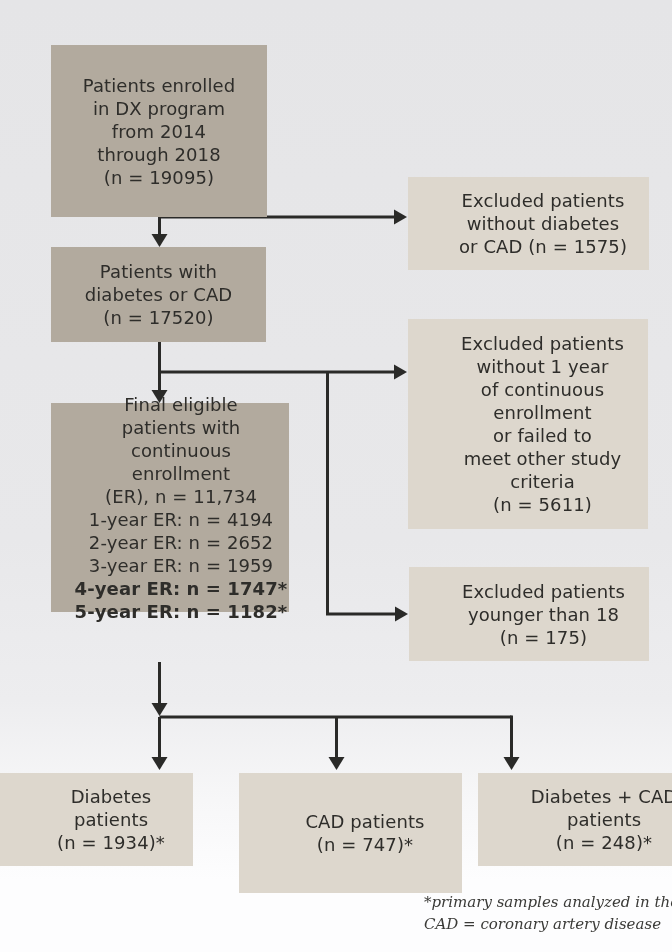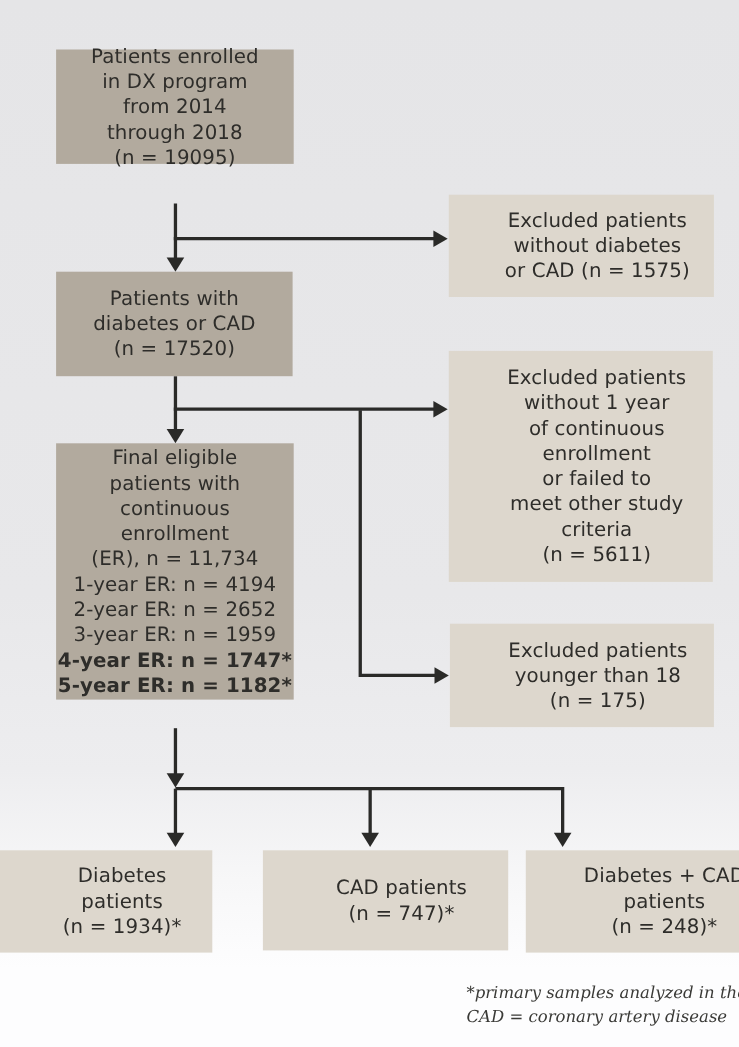--- a/index.html
+++ b/index.html
@@ -82,35 +82,35 @@
       <polyline class="arrow-line" points="159.5,717 511.5,717"></polyline>
       <line class="arrow-line" x1="159.5" y1="717" x2="159.5" y2="758"></line>
       <polygon class="arrow-head" points="151.5,757 167.5,757 159.5,770"></polygon>
       <line class="arrow-line" x1="336.5" y1="717" x2="336.5" y2="758"></line>
       <polygon class="arrow-head" points="328.5,757 344.5,757 336.5,770"></polygon>
       <line class="arrow-line" x1="511.5" y1="715.5" x2="511.5" y2="758"></line>
       <polygon class="arrow-head" points="503.5,757 519.5,757 511.5,770"></polygon>
     </g>
   </svg>
 
-  <div class="box dark" style="left:51px; top:45px; width:216px; height:104px;">
+  <div class="box dark" style="left:51px; top:45px; width:216px; height:172px;">
     <span class="box-text">Patients enrolled
 in DX program
 from 2014
 through 2018
 (n = 19095)</span>
   </div>
 
   <div class="box dark" style="left:51px; top:247px; width:215px; height:95px;">
     <span class="box-text">Patients with
 diabetes or CAD
 (n = 17520)</span>
   </div>
 
-  <div class="box dark" style="left:51px; top:403px; width:216px; height:233px; flex-direction:column;">
+  <div class="box dark" style="left:51px; top:403px; width:216px; height:209px; flex-direction:column;padding-left:22px;">
     <span class="box-text">Final eligible
 patients with
 continuous
 enrollment
 (ER), n = 11,734
 1-year ER: n = 4194
 2-year ER: n = 2652
 3-year ER: n = 1959</span>
     <span class="box-text bold">4-year ER: n = 1747*
 5-year ER: n = 1182*</span>
@@ -138,21 +138,21 @@
 younger than 18
 (n = 175)</span>
   </div>
 
   <div class="box light" style="left:0px; top:773px; width:164px; height:93px;">
     <span class="box-text">Diabetes
 patients
 (n = 1934)*</span>
   </div>
 
-  <div class="box light" style="left:239px; top:773px; width:194px; height:91px;">
+  <div class="box light" style="left:239px; top:773px; width:194px; height:120px;">
     <span class="box-text">CAD patients
 (n = 747)*</span>
   </div>
 
   <div class="box light" style="left:478px; top:773px; width:194px; height:93px;align-items:center;">
     <span class="box-text">Diabetes + CAD
 patients
 (n = 248)*</span>
   </div>
 

